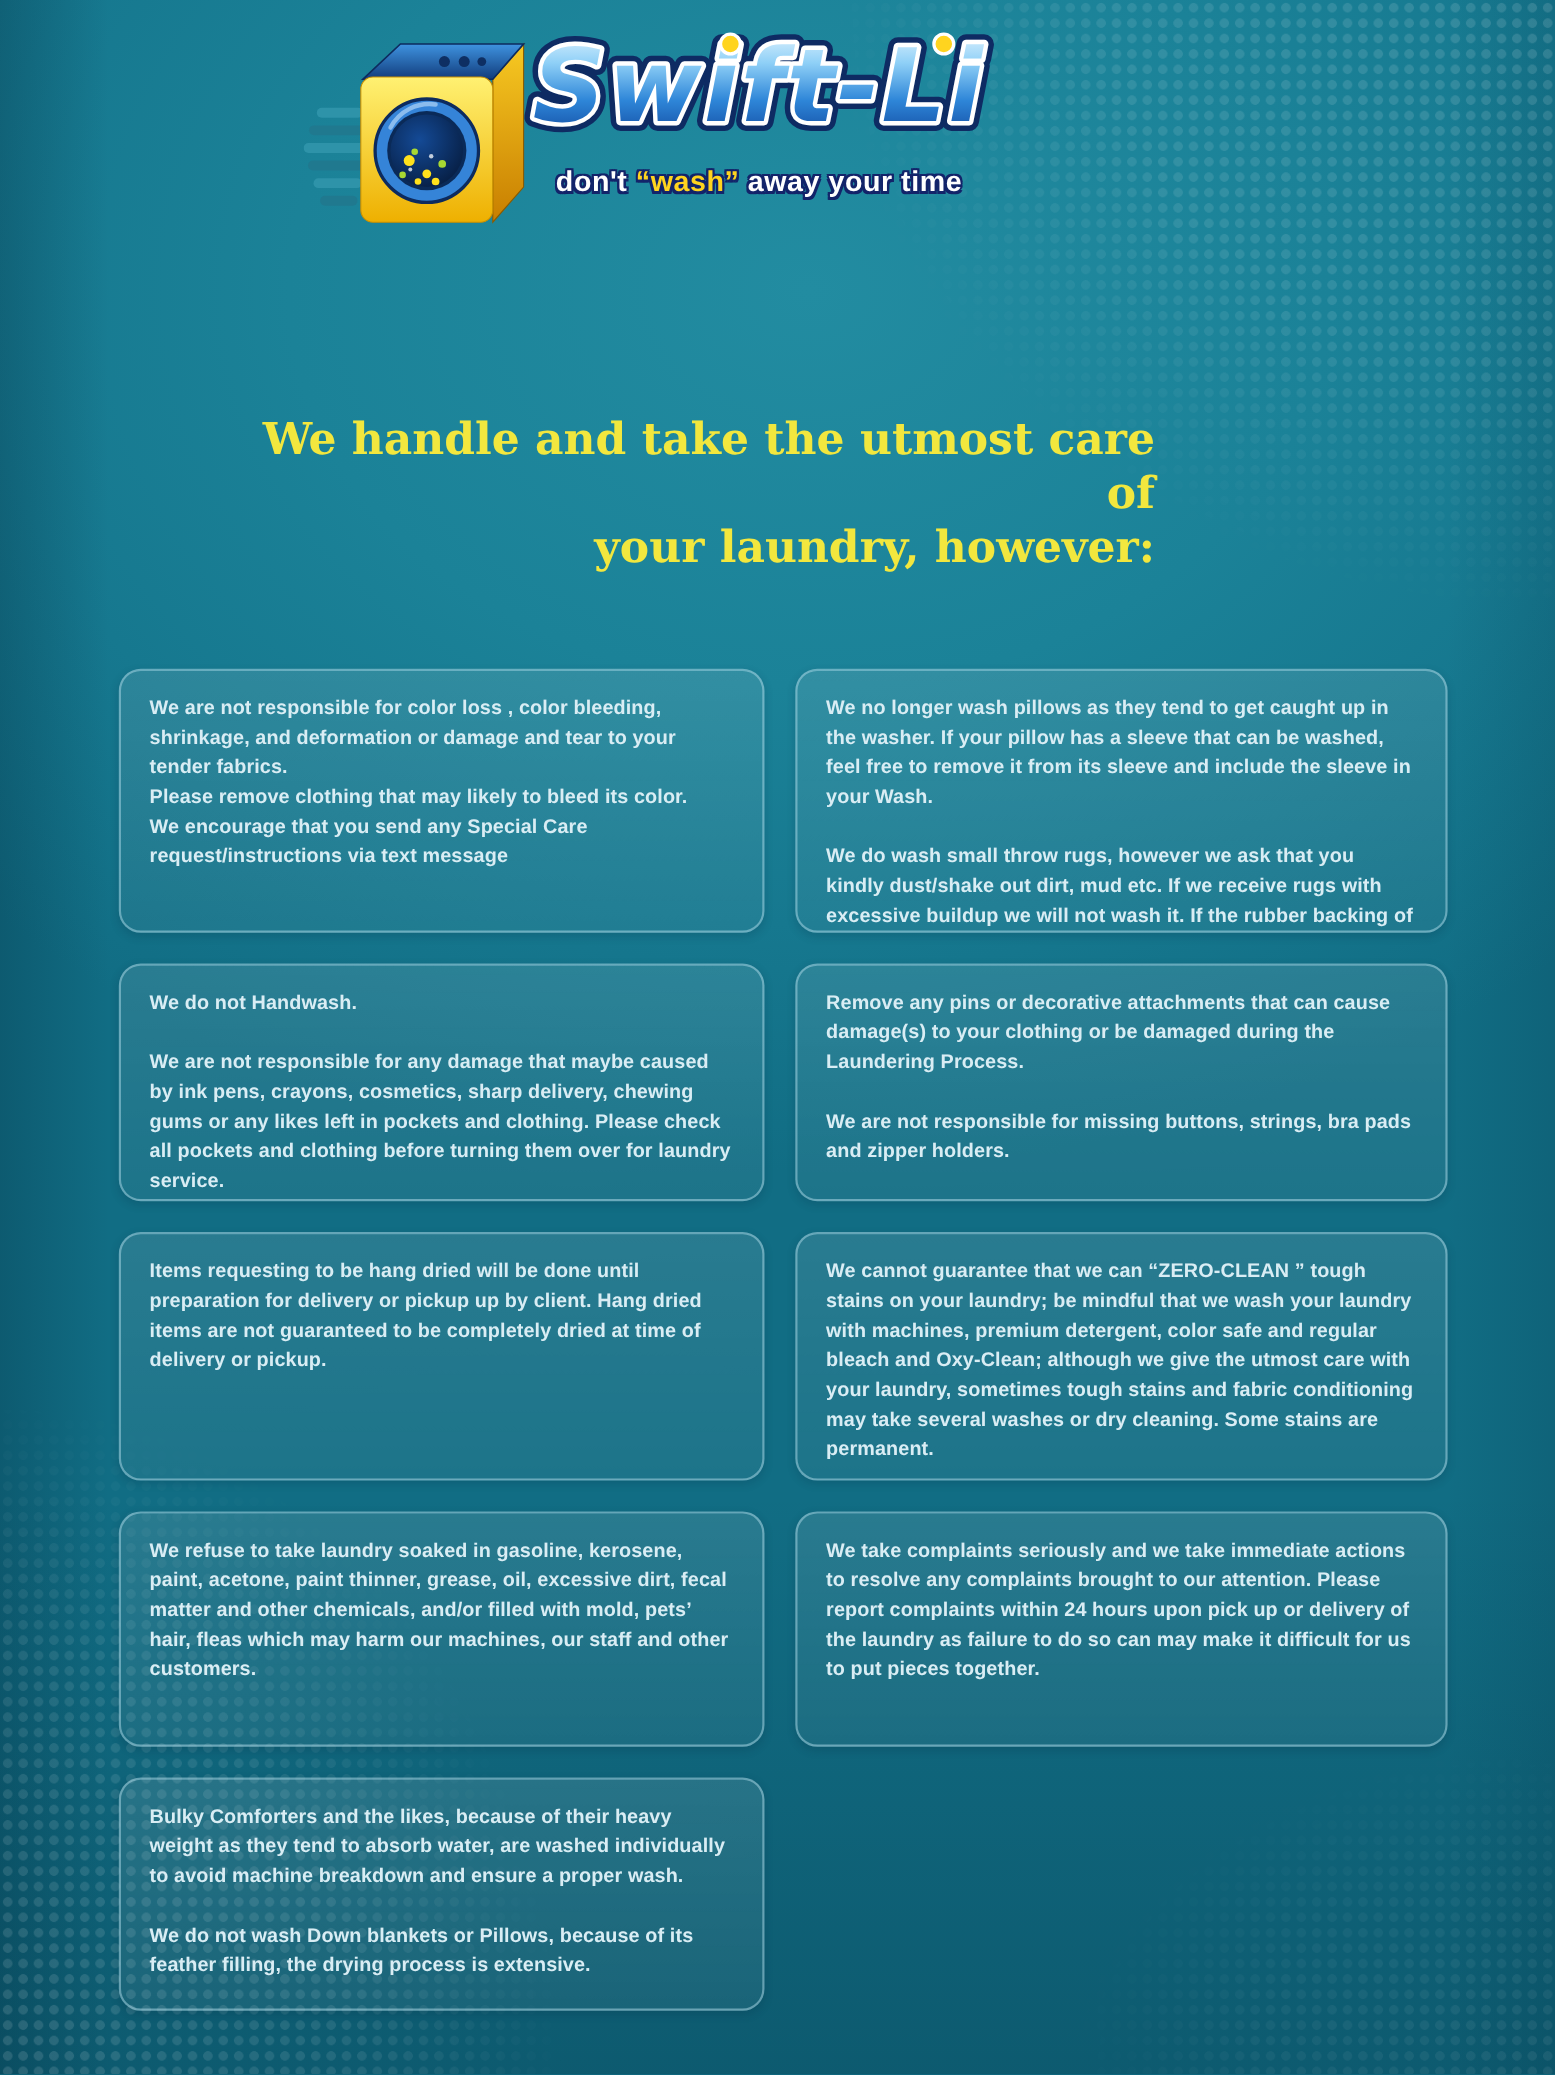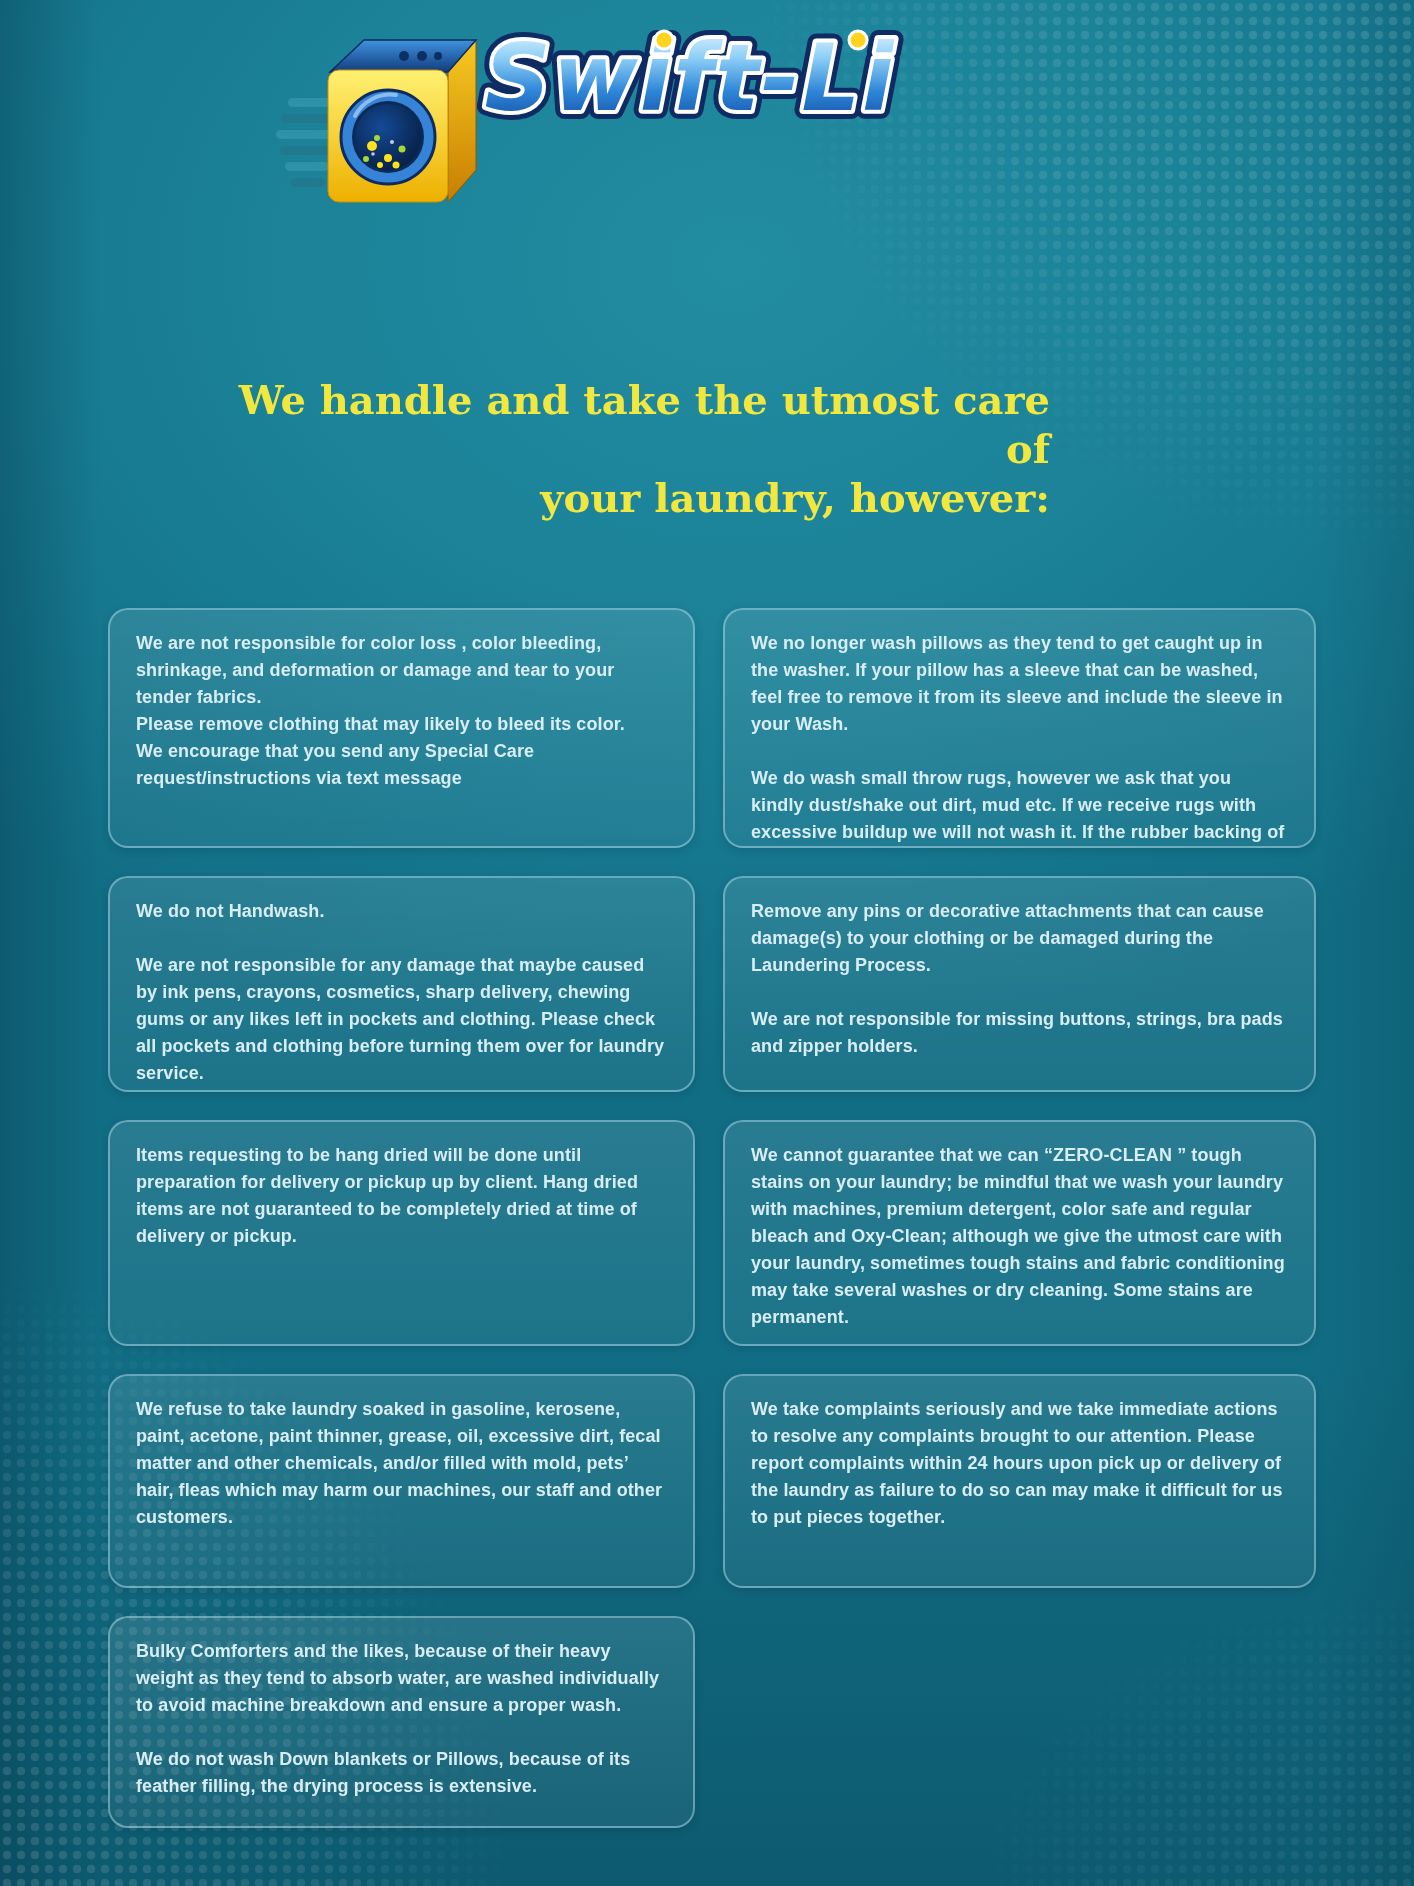--- a/index.html
+++ b/index.html
@@ -158,20 +158,21 @@
           <stop offset="0.3" stop-color="#8fd0f7"></stop>
           <stop offset="0.62" stop-color="#2e86d8"></stop>
           <stop offset="1" stop-color="#0d3f96"></stop>
         </linearGradient>
       </defs>
       <text x="224" y="86" text-anchor="middle" font-family="DejaVu Sans, sans-serif" font-style="italic" font-weight="bold" font-size="92" letter-spacing="2" paint-order="stroke" stroke="#0e2b63" stroke-width="18" stroke-linejoin="round" fill="#0e2b63">Swift-Li</text>
       <text x="224" y="86" text-anchor="middle" font-family="DejaVu Sans, sans-serif" font-style="italic" font-weight="bold" font-size="92" letter-spacing="2" paint-order="stroke" stroke="#ffffff" stroke-width="8" stroke-linejoin="round" fill="url(#blueFill)">Swift-Li</text>
       <circle cx="198" cy="16" r="9" fill="#ffd41f" stroke="#ffffff" stroke-width="3"></circle>
       <circle cx="392" cy="16" r="9" fill="#ffd41f" stroke="#ffffff" stroke-width="3"></circle>
     </svg>
+    <div class="tagline"><span>don't </span><span class="tag-hl">“wash”</span><span> away your time</span></div>
   </header>
 
 
   <h2 class="intro-heading">We handle and take the utmost care of
 your laundry,  however:</h2>
 
   <main class="grid">
     <section class="box">
       <p class="box-text">We are not responsible for color loss , color bleeding, shrinkage, and deformation or damage and tear to your tender fabrics.
 Please remove clothing that may likely to bleed its color.

